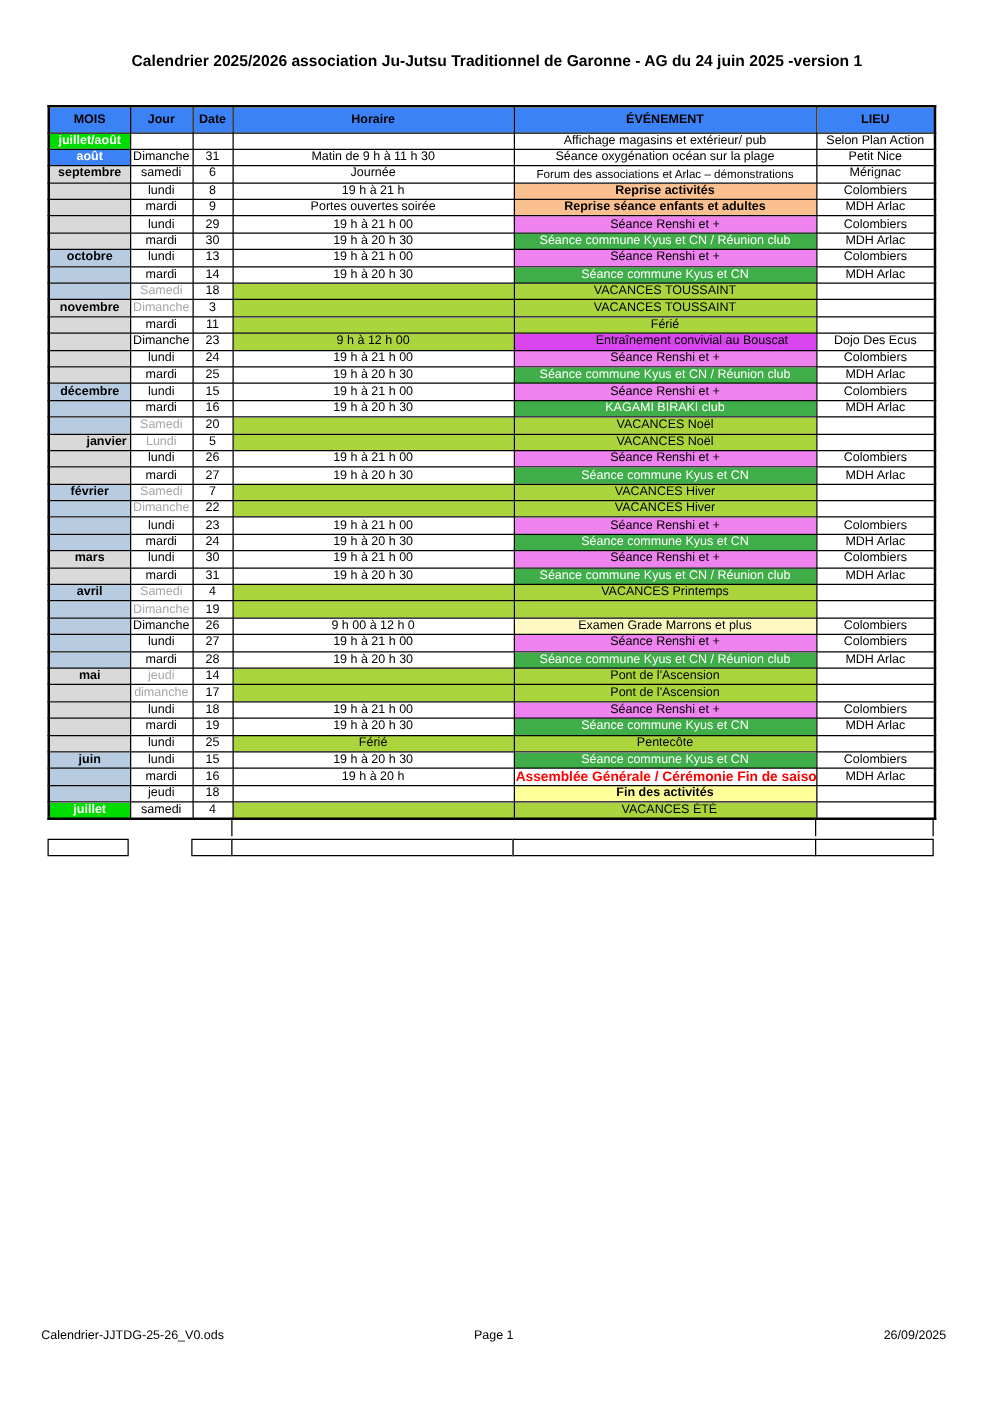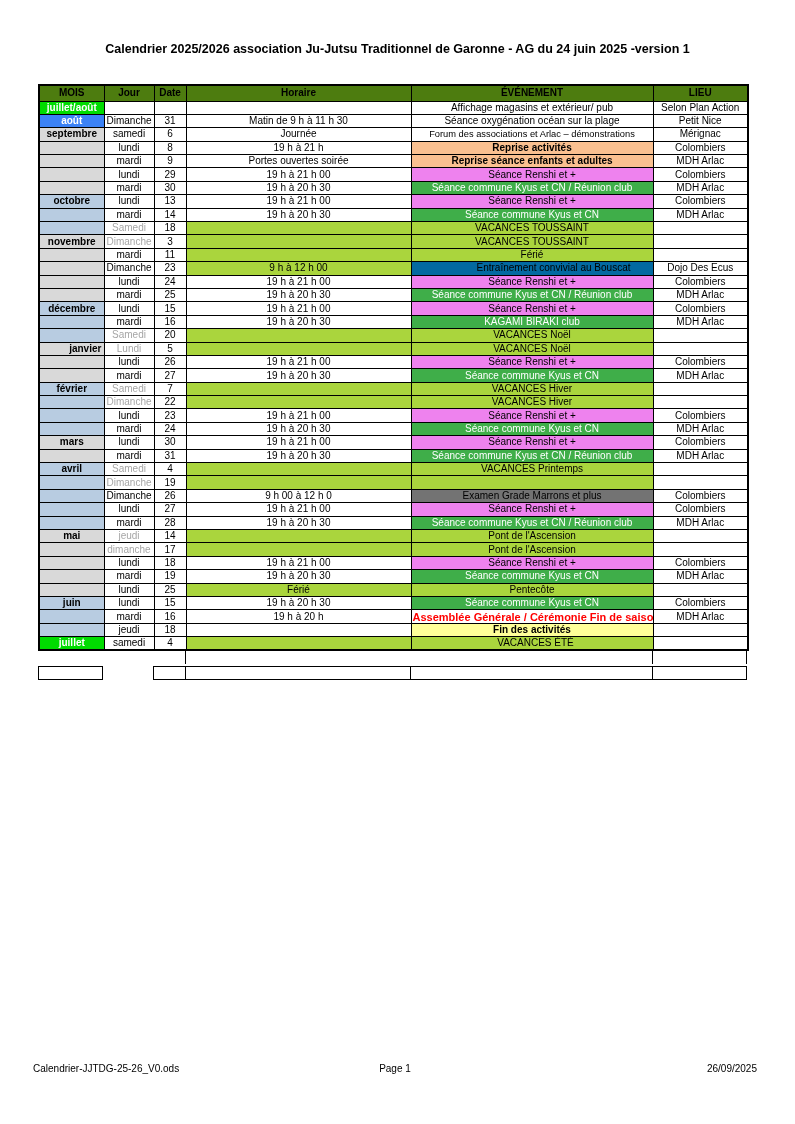--- a/index.html
+++ b/index.html
@@ -15,21 +15,21 @@
   .tablewrap{position:absolute;left:38px;top:84px;width:709px;}
   table{
     width:709px;table-layout:fixed;border-collapse:collapse;
     border:2px solid #000;
   }
   th,td{
     border:1px solid #000;padding:0 1px;overflow:hidden;white-space:nowrap;
     text-align:center;font-size:10px;line-height:12px;height:13.4px;
     box-sizing:border-box;
   }
-  th{font-weight:bold;height:16px;background:#4d7c0f;}
+  th{font-weight:bold;height:21px;background:#3b82f6;}
   
   .note-row{position:relative;height:13px;width:709px;}
   .note-text{
     position:absolute;left:67px;top:0;height:13px;line-height:13px;
     font-size:10px;white-space:pre;
   }
   .note-vline{position:absolute;left:147px;top:0;height:13px;width:0;border-left:1px solid #000;}
   .note-lieu{position:absolute;left:614px;top:0;height:13px;width:95px;
     border-left:1px solid #000;border-right:1px solid #000;box-sizing:border-box;}
   
@@ -167,21 +167,21 @@
           <td>11</td>
           <td style="background: rgb(170, 213, 61);"></td>
           <td style="background: rgb(170, 213, 61);">Férié</td>
           <td></td>
         </tr>
         <tr>
           <td style="background: rgb(217, 217, 217); font-weight: bold;"></td>
           <td>Dimanche</td>
           <td>23</td>
           <td style="background: rgb(170, 213, 61);">9 h à 12 h 00</td>
-          <td style="background: #0369a1; padding-left: 44px;">Entraînement convivial au Bouscat</td>
+          <td style="background: #d946ef; padding-left: 44px;">Entraînement convivial au Bouscat</td>
           <td>Dojo Des Ecus</td>
         </tr>
         <tr>
           <td style="background: rgb(217, 217, 217); font-weight: bold;"></td>
           <td>lundi</td>
           <td>24</td>
           <td>19 h à 21 h 00</td>
           <td style="background: rgb(238, 130, 238);">Séance Renshi et +</td>
           <td>Colombiers</td>
         </tr>
@@ -303,21 +303,21 @@
           <td>19</td>
           <td style="background: rgb(170, 213, 61);"></td>
           <td style="background: rgb(170, 213, 61);"></td>
           <td></td>
         </tr>
         <tr>
           <td style="background: rgb(184, 204, 225); font-weight: bold;"></td>
           <td>Dimanche</td>
           <td>26</td>
           <td>9 h 00 à 12 h 0</td>
-          <td style="background: #737373;">Examen Grade Marrons et plus</td>
+          <td style="background: #fef9c3;">Examen Grade Marrons et plus</td>
           <td>Colombiers</td>
         </tr>
         <tr>
           <td style="background: rgb(184, 204, 225); font-weight: bold;"></td>
           <td>lundi</td>
           <td>27</td>
           <td>19 h à 21 h 00</td>
           <td style="background: rgb(238, 130, 238);">Séance Renshi et +</td>
           <td>Colombiers</td>
         </tr>

